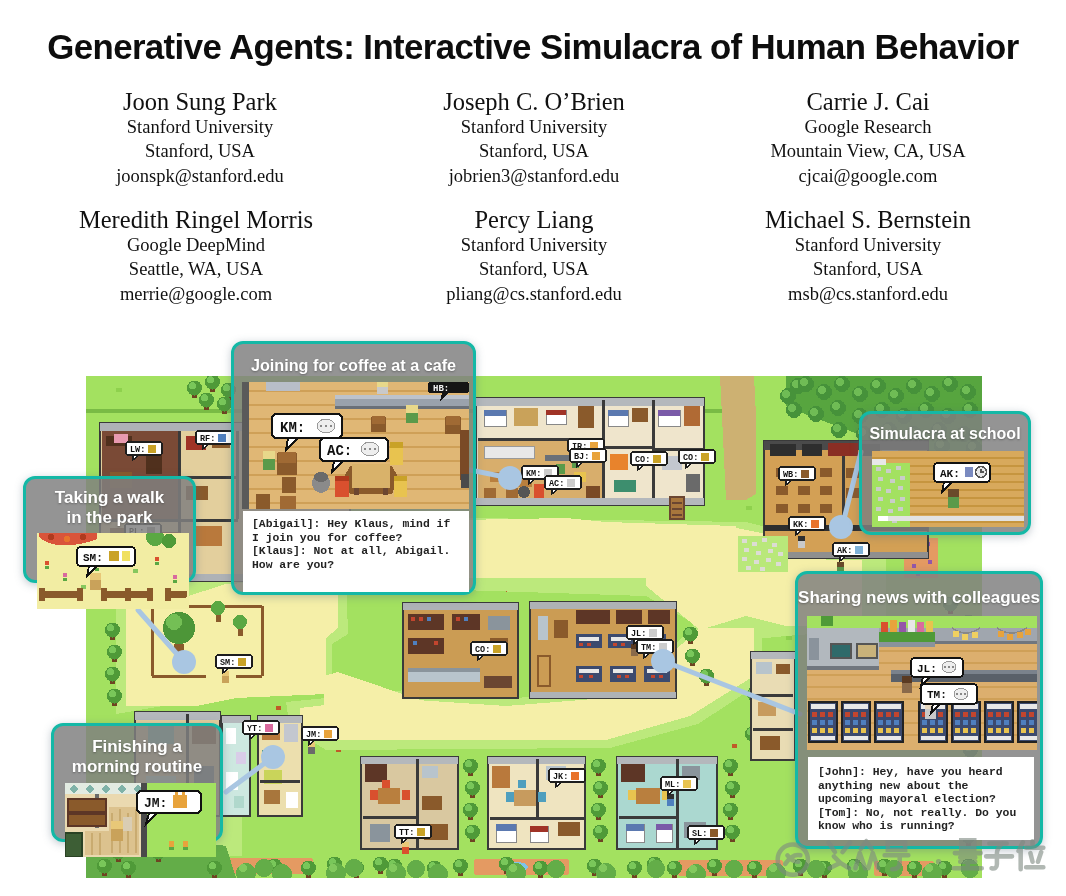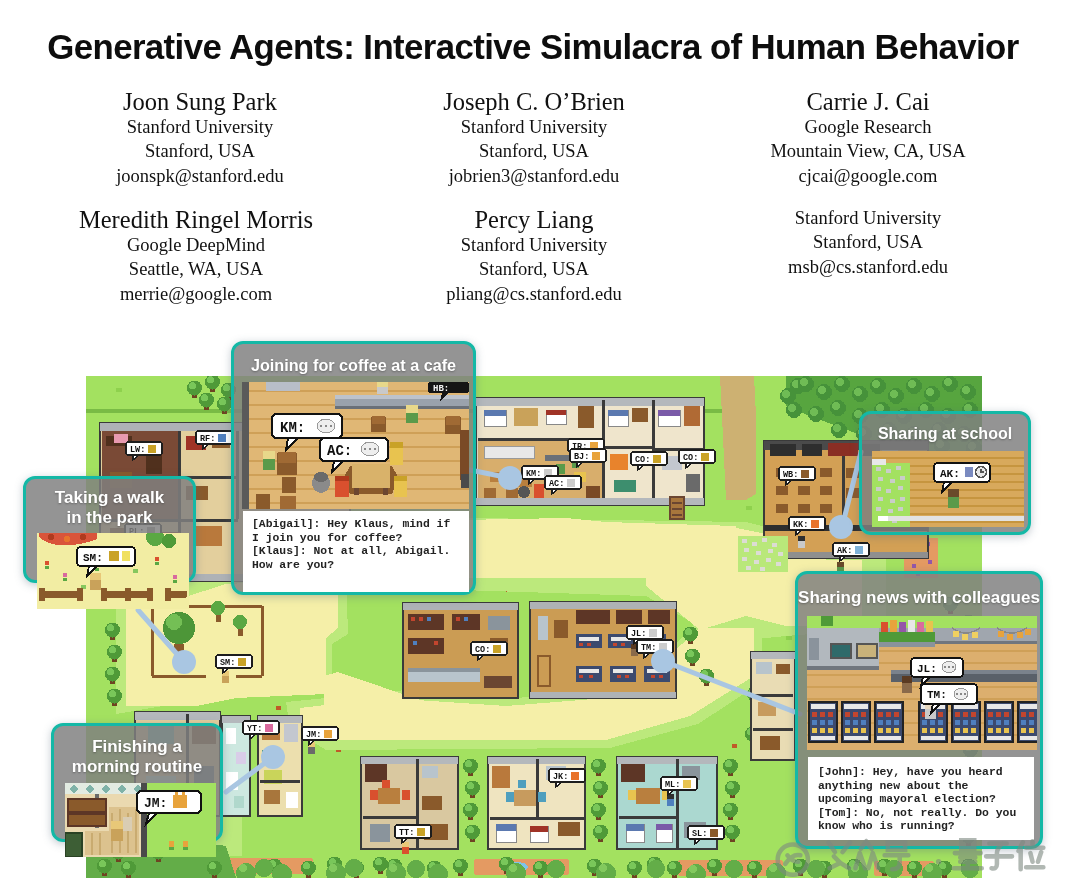--- a/index.html
+++ b/index.html
@@ -43,20 +43,21 @@
     <div class="name">Meredith Ringel Morris</div>
     <div class="aff">Google DeepMind<br>Seattle, WA, USA<br>merrie@google.com</div>
   </div>
 
   <div class="authcol" style="left:394px;top:206px;width:280px;">
     <div class="name">Percy Liang</div>
     <div class="aff">Stanford University<br>Stanford, USA<br>pliang@cs.stanford.edu</div>
   </div>
 
   <div class="authcol" style="left:728px;top:206px;width:280px;">
+    <div class="name">Michael S. Bernstein</div>
     <div class="aff">Stanford University<br>Stanford, USA<br>msb@cs.stanford.edu</div>
   </div>
 
   <svg id="map" style="position:absolute;left:86px;top:376px;" width="896" height="502" viewBox="0 0 896 502" shape-rendering="crispEdges">
 
     <rect x="0" y="0" width="896" height="502" fill="#a3e160"></rect>
 
     <g fill="#8ed14d">
       <rect x="30" y="12" width="6" height="4"></rect>
         <rect x="210" y="20" width="6" height="4"></rect>
@@ -940,21 +941,21 @@
         <rect x="40" y="14" width="58" height="19" rx="4" fill="#fff" stroke="#111" stroke-width="2"></rect>
         <path d="M52 33 l-2 10 l10 -10 z" fill="#fff" stroke="#111" stroke-width="1.8"></path>
         <text x="46" y="28" font-family="Liberation Mono,monospace" font-weight="bold" font-size="11" fill="#111">SM:</text>
         <rect x="72" y="18" width="10" height="10" fill="#c9a227"></rect>
           <rect x="85" y="18" width="8" height="10" fill="#f0e060"></rect>
       </g>
     </svg>
   </div>
 
   <div class="callout" id="schoolbox" style="left:859px;top:411px;width:172px;height:124px;">
-    <div class="ctitle" style="margin-top:11px;font-size:16px;">Sharing at school</div>
+    <div class="ctitle" style="margin-top:11px;font-size:16px;">Simulacra at school</div>
 
     <svg class="shot" style="left:10px;top:37px;" width="152" height="76" viewBox="0 0 152 76" shape-rendering="crispEdges">
       <rect x="0" y="0" width="152" height="76" fill="#d8a95c"></rect>
       <g fill="#c6953f">
         <rect x="0" y="6" width="152" height="2"></rect>
           <rect x="0" y="14" width="152" height="2"></rect>
         <rect x="0" y="22" width="152" height="2"></rect>
           <rect x="0" y="30" width="152" height="2"></rect>
         <rect x="0" y="38" width="152" height="2"></rect>
           <rect x="0" y="46" width="152" height="2"></rect>

